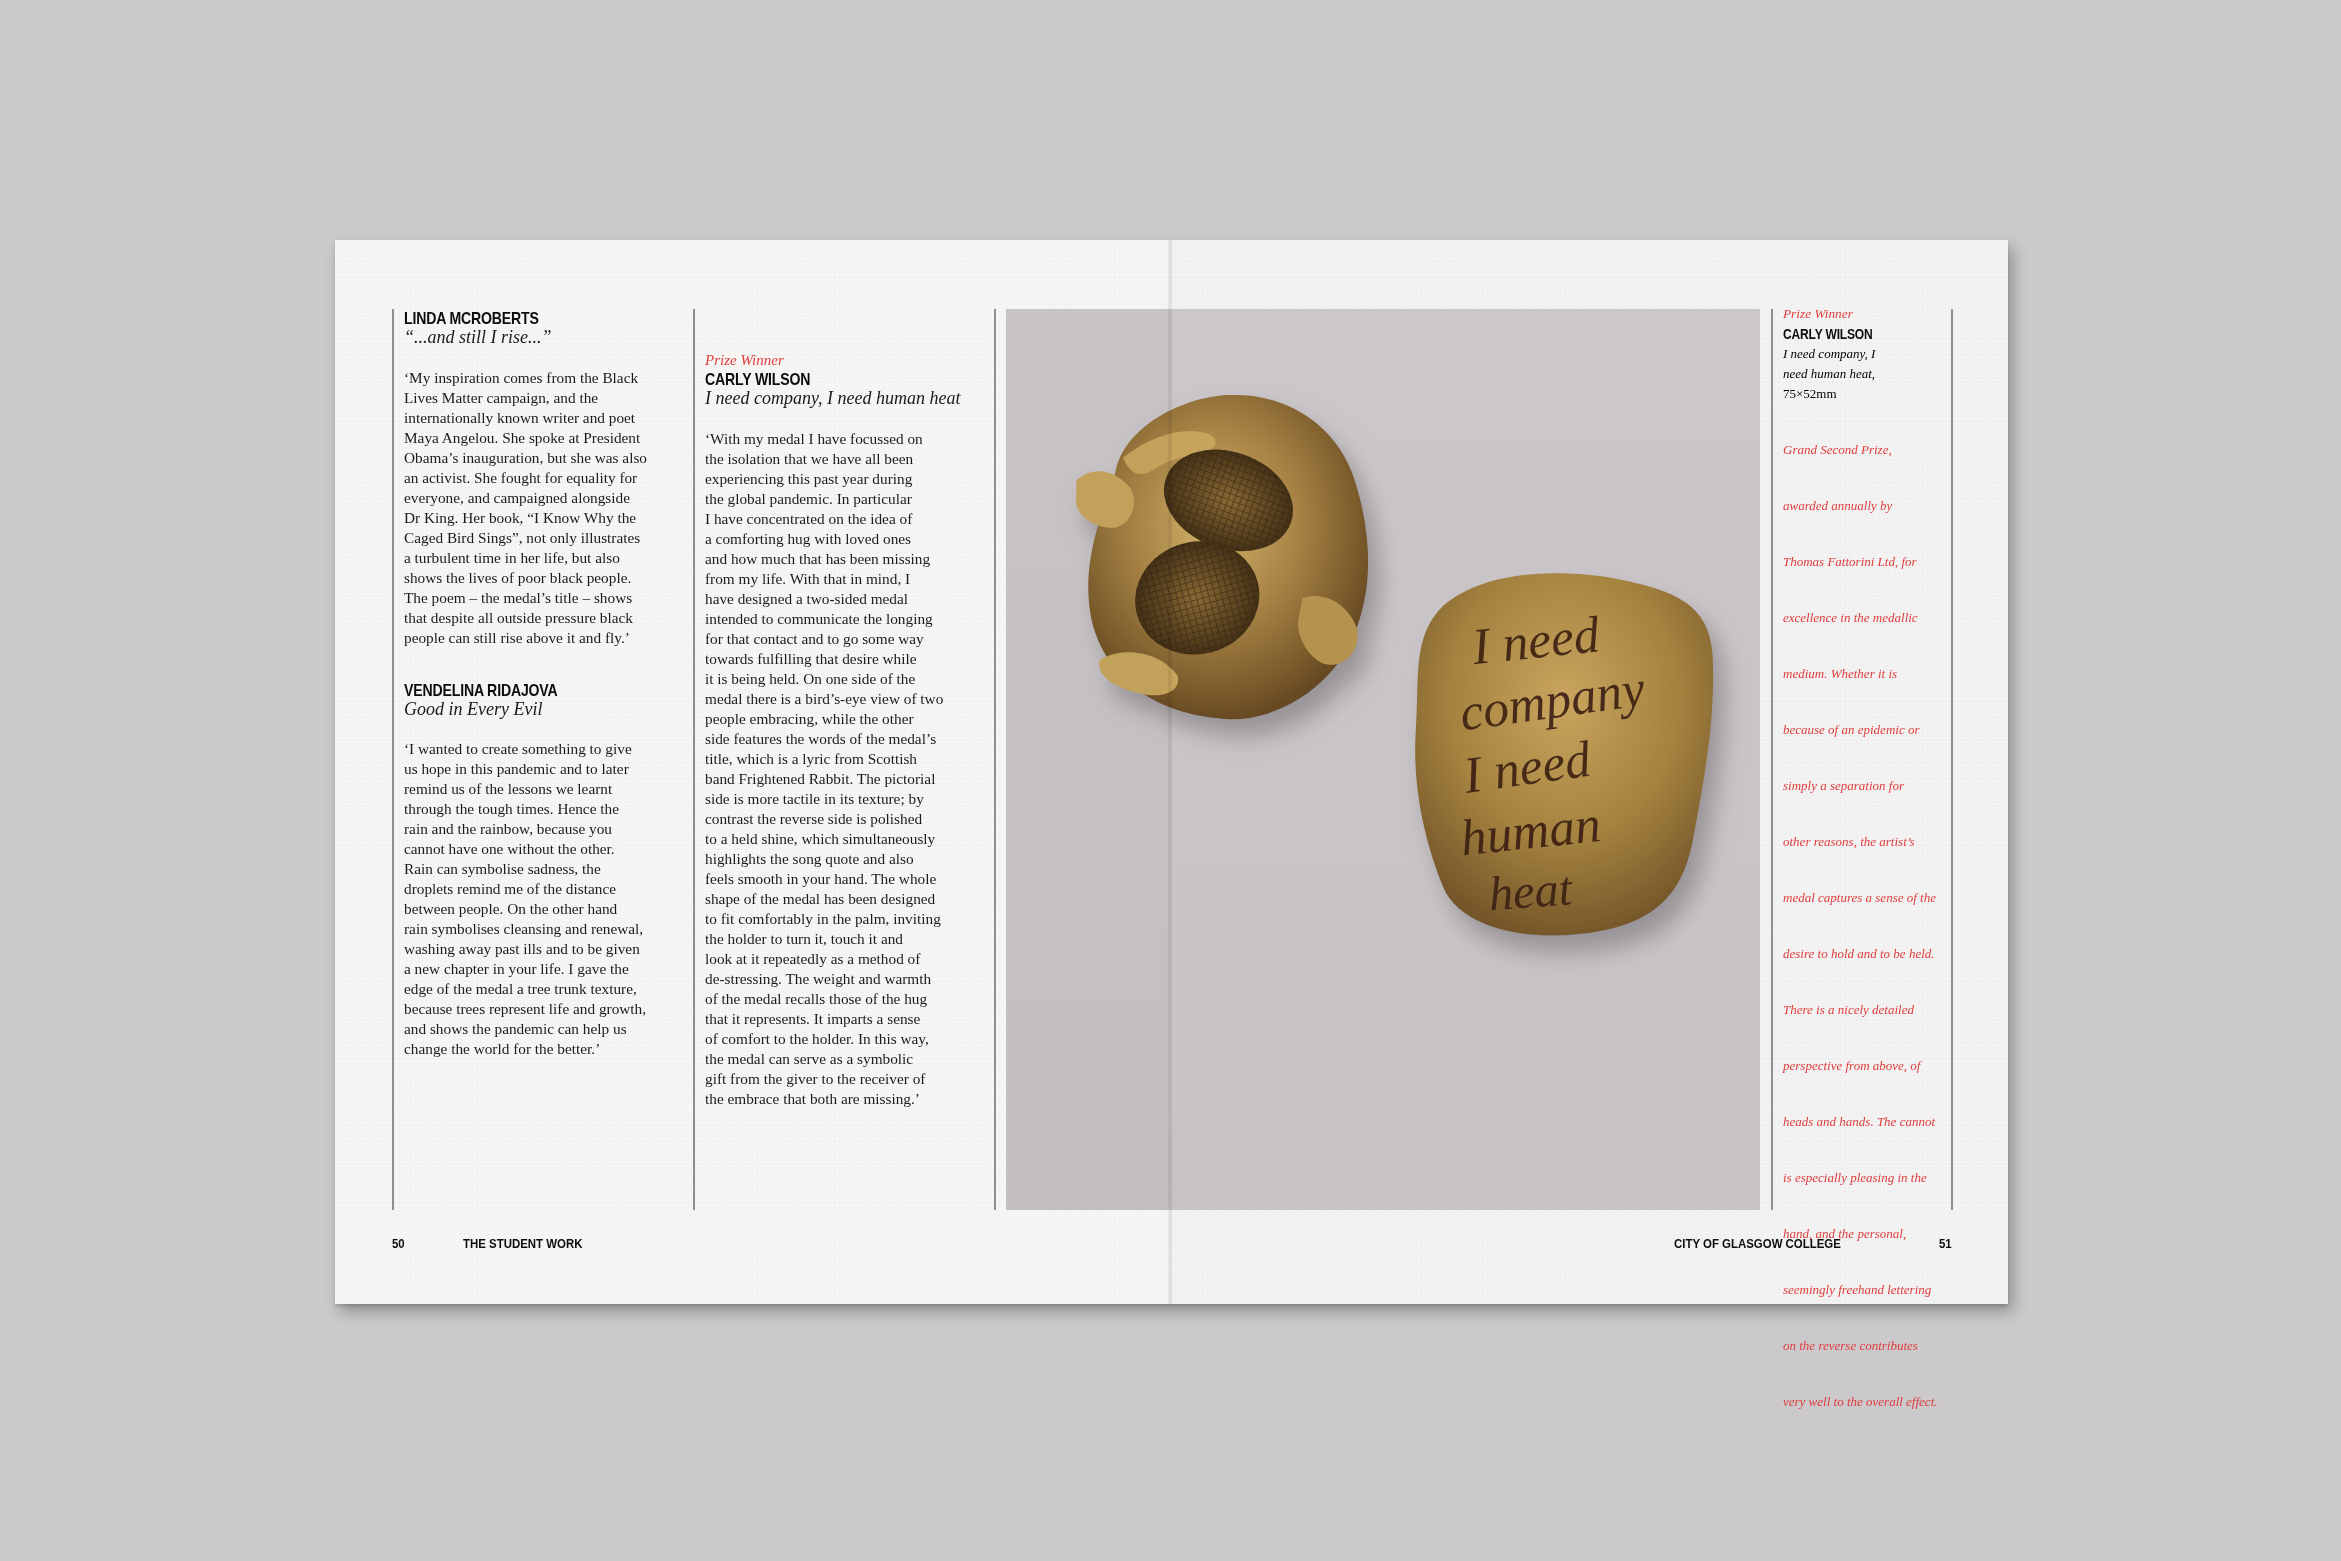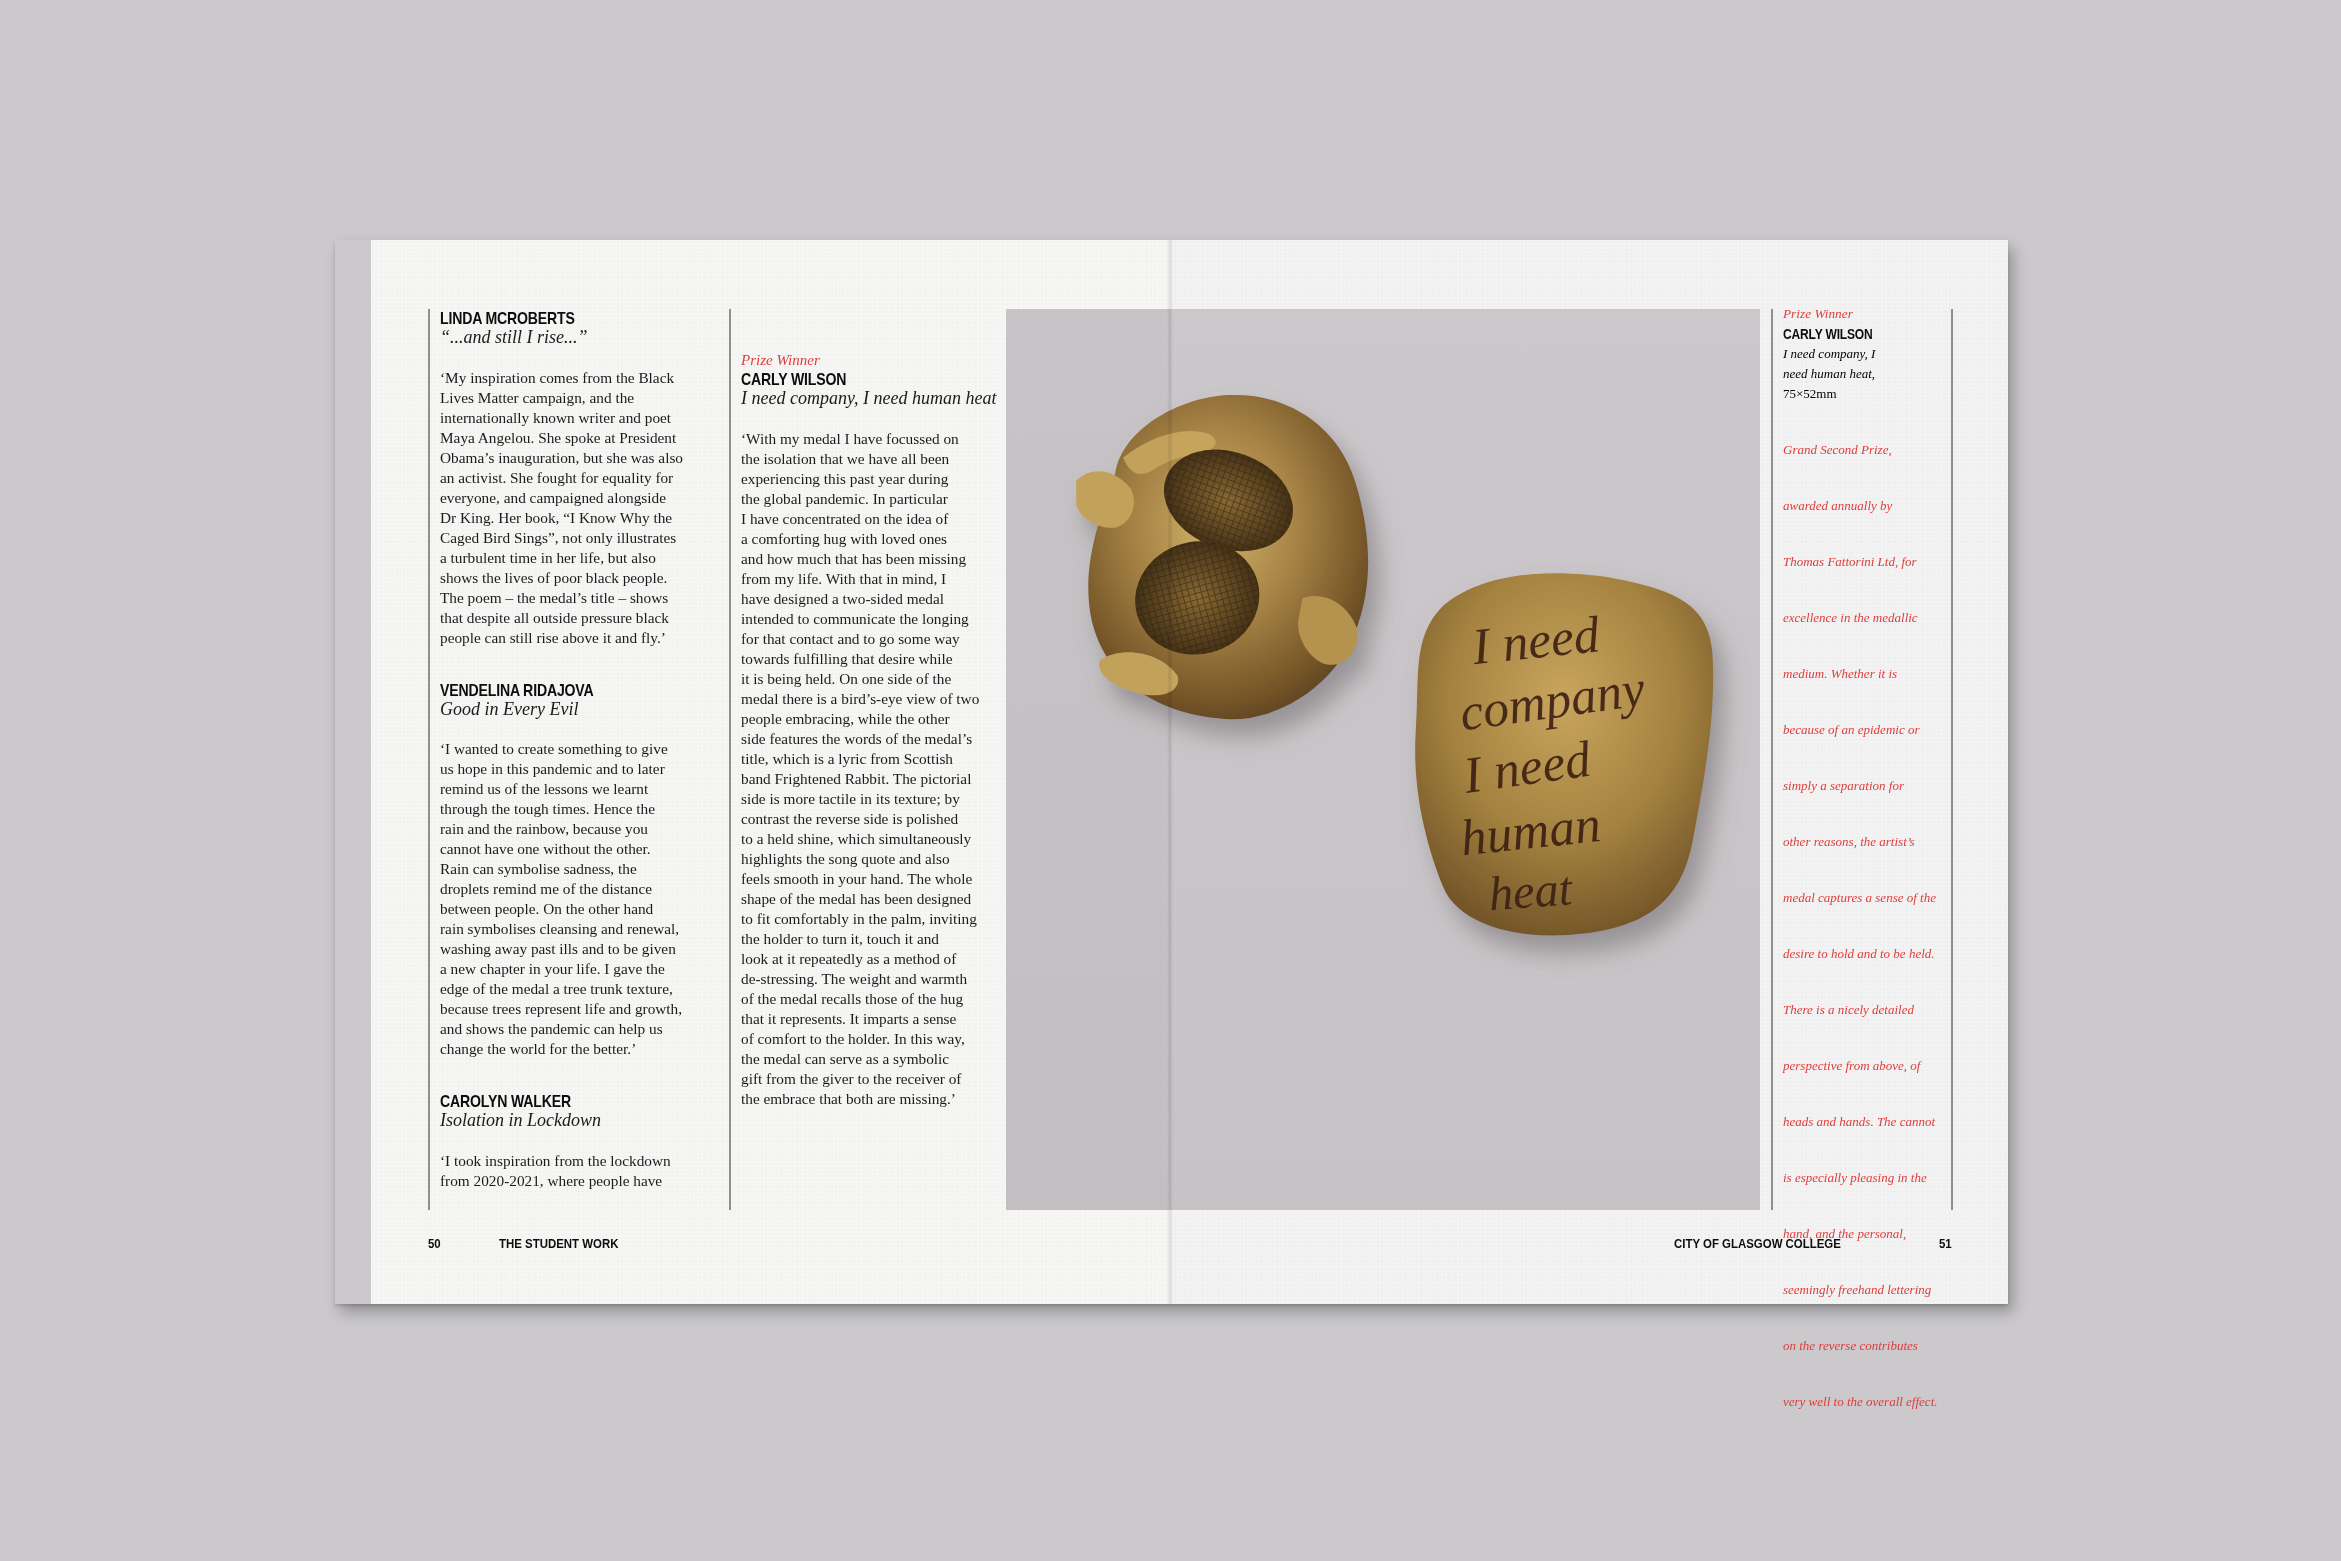--- a/index.html
+++ b/index.html
@@ -14,21 +14,21 @@
   }
   .page {
     position:absolute; top:0; height:1064px;
     background:#f6f6f5;
     background-image:
       radial-gradient(rgba(0,0,0,0.018) 0.8px, transparent 0.8px),
       radial-gradient(rgba(0,0,0,0.012) 0.8px, transparent 0.8px);
     background-size: 3.9px 3.9px, 5.5px 5.5px;
     background-position: 0 0, 1.6px 2.3px;
   }
-  .page-left { left:0; width:835px;margin-left:36px; }
+  .page-left { left:0; width:835px; }
   .page-right { left:835px; width:838px; background-color:#f3f3f3; }
   .spine {
     position:absolute; left:832px; top:0; width:6.2px; height:1064px;
     background:linear-gradient(to right, rgba(0,0,0,0.0), rgba(0,0,0,0.10), rgba(0,0,0,0.0));
     z-index:5; pointer-events:none;
   }
   .rule { position:absolute; width:1.6px; background:#8f8f8f; }
   .col { position:absolute; color:#1b1b1b; }
   .name {
     font-family:"Liberation Sans", sans-serif; font-weight:700;
@@ -109,29 +109,20 @@
           <span>rain symbolises cleansing and renewal,</span>
           <span>washing away past ills and to be given</span>
           <span>a new chapter in your life. I gave the</span>
           <span>edge of the medal a tree trunk texture,</span>
           <span>because trees represent life and growth,</span>
           <span>and shows the pandemic can help us</span>
           <span>change the world for the better.’</span>
         </div>
       </div>
       <div class="gap" style="height:33px;"></div>
-      <div>
-        <div class="name">CAROLYN WALKER</div>
-        <div class="title-it">Isolation in Lockdown</div>
-        <div class="gap"></div>
-        <div class="body">
-          <span>‘I took inspiration from the lockdown</span>
-          <span>from 2020-2021, where people have</span>
-        </div>
-      </div>
     </div>
 
     <div class="col" style="left:370px; top:69px; width:281px;">
       <div class="gap" style="height:42px;"></div>
       <div>
         <div class="prize">Prize Winner</div>
         <div class="name">CARLY WILSON</div>
         <div class="title-it">I need company, I need human heat</div>
         <div class="gap"></div>
         <div class="body">

